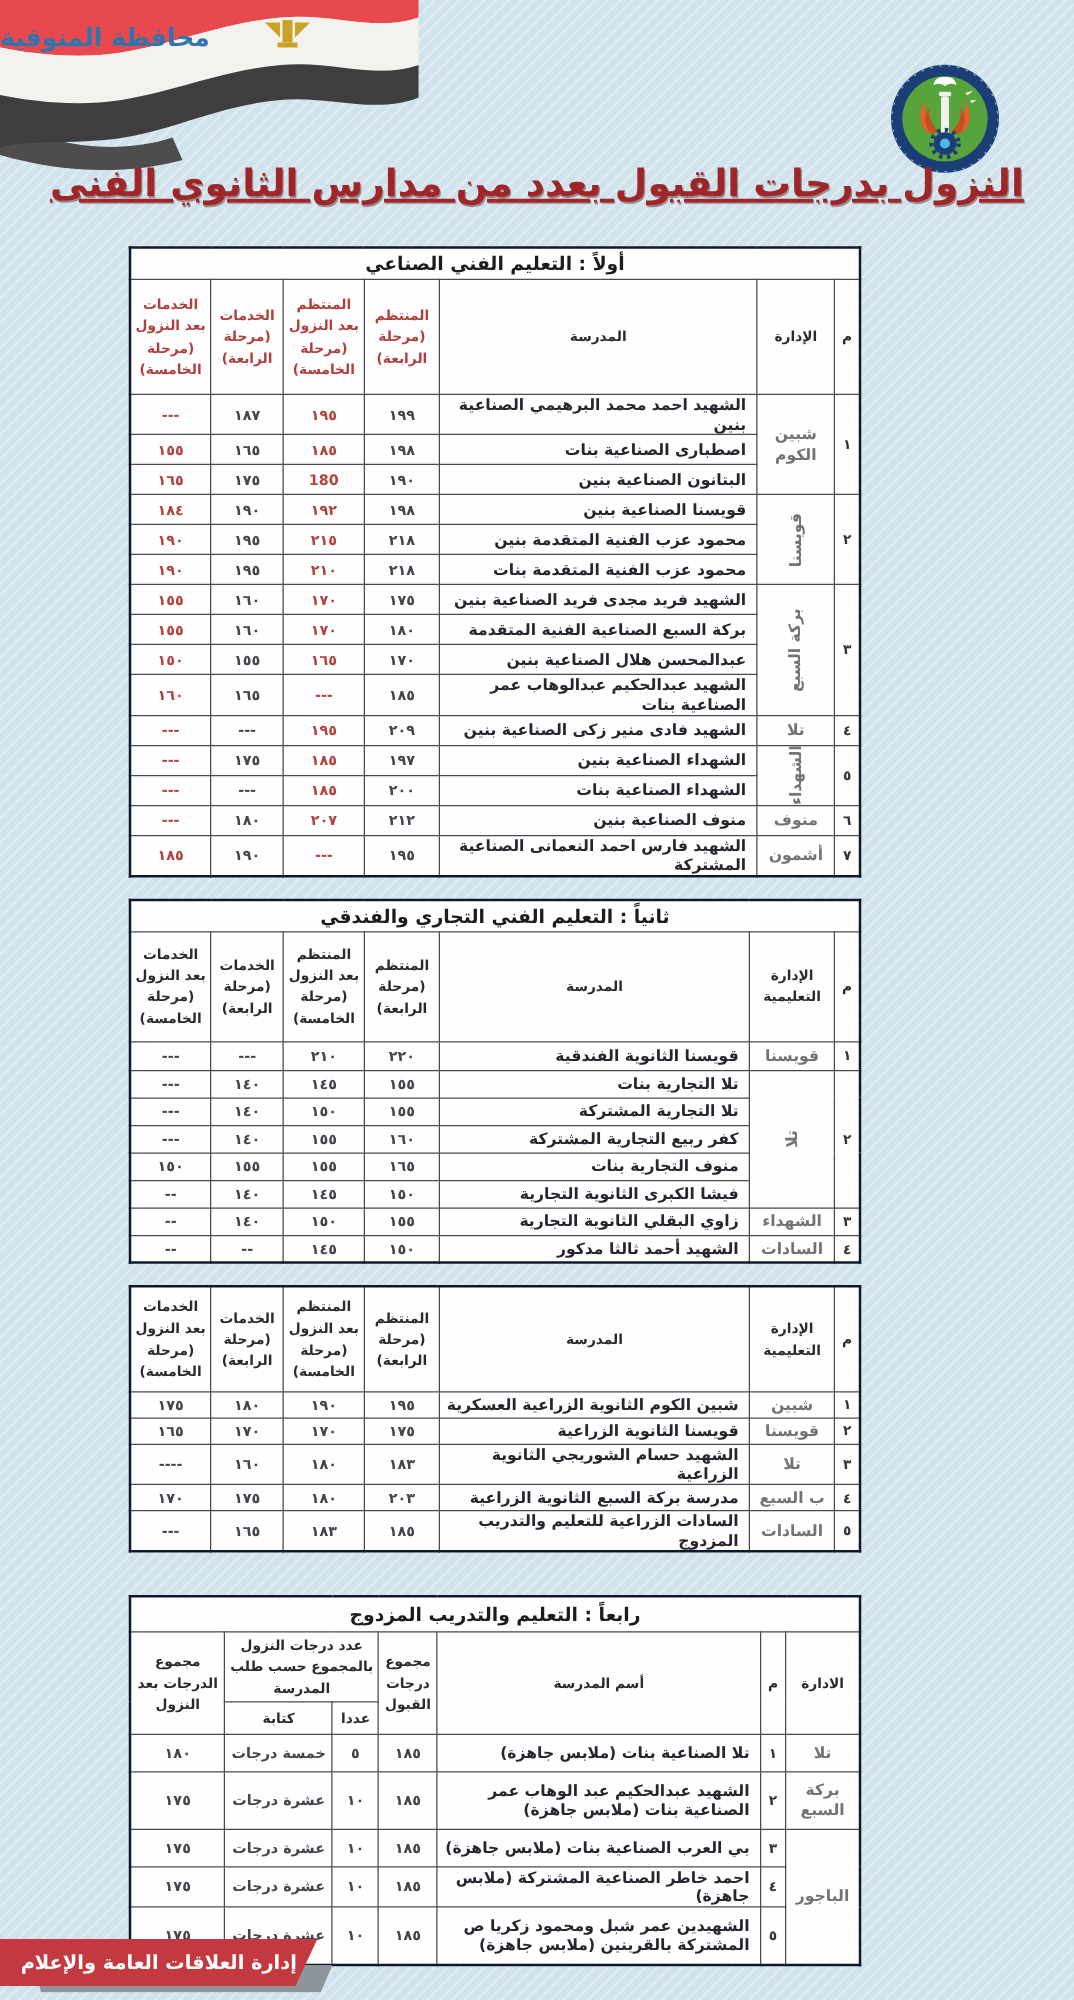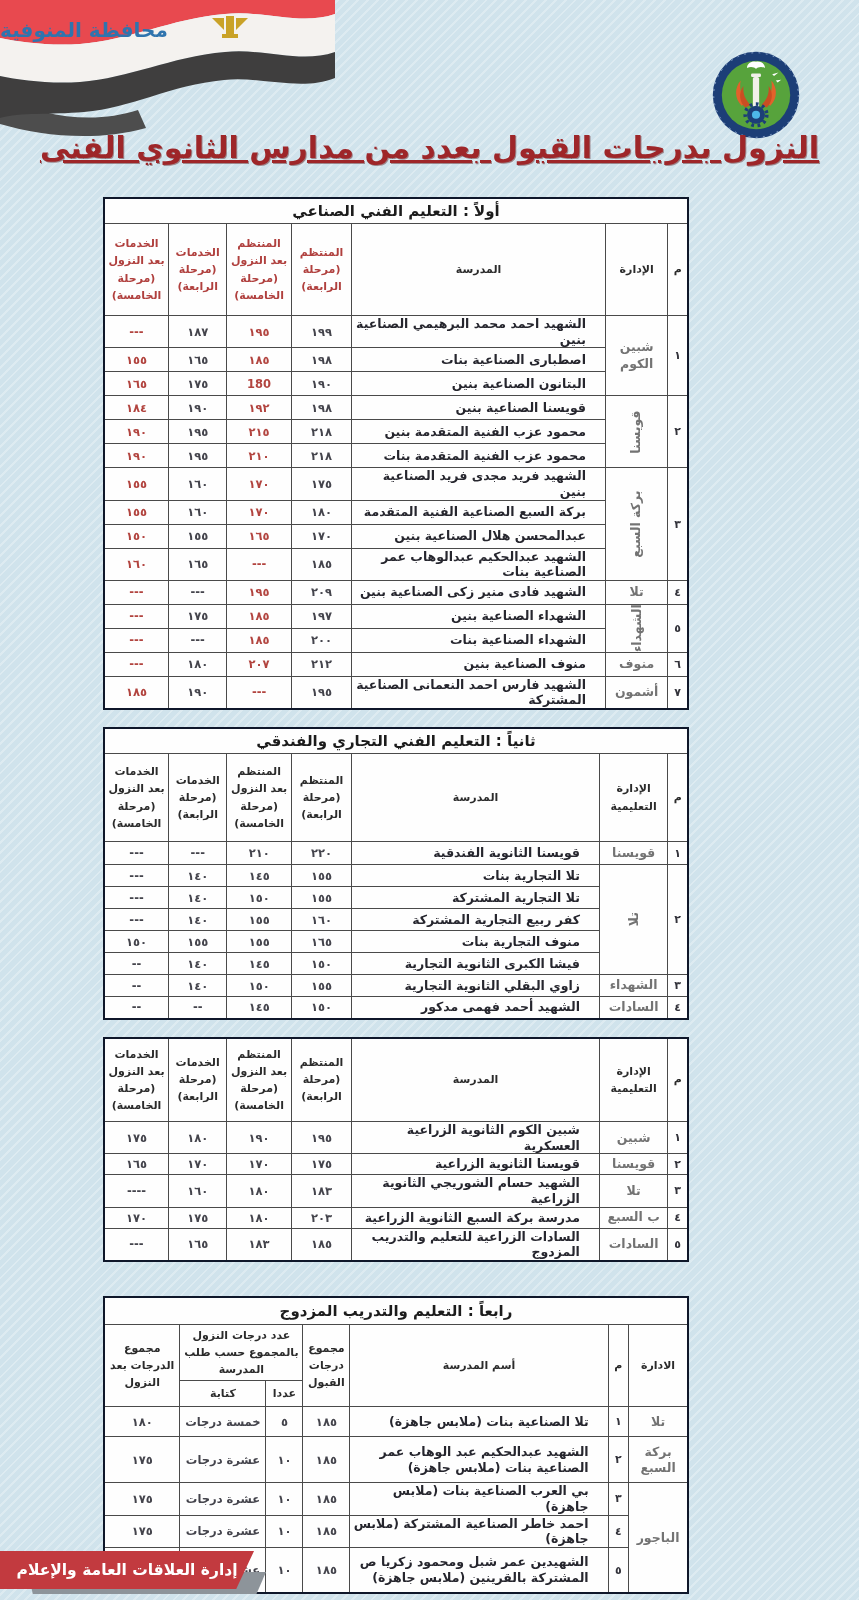--- a/index.html
+++ b/index.html
@@ -35,21 +35,21 @@
   }
   table{border:2px solid #0f172a;}
   .trow td{
     font-size:15px;font-weight:bold;color:#1c1c1c;text-align:center;height:24px;
   }
   th{font-weight:bold;line-height:1.55;text-align:center;}
   .redh{color:#b0403e;}
   .blackh{color:#2b2b2b;}
   td.mcol{text-align:center;font-weight:bold;color:#33333b;font-size:11px;}
   td.grp{text-align:center;font-weight:bold;color:#737373;font-size:12.5px;line-height:1.3;}
-  td.sch{text-align:right;font-weight:bold;color:#26262e;font-size:12.5px;padding-right:19px;line-height:1.25;}
+  td.sch{text-align:right;font-weight:bold;color:#26262e;font-size:12.5px;padding-right:8px;line-height:1.25;}
   td.num{text-align:center;font-weight:bold;color:#44444c;font-size:11.5px;}
   td.red{text-align:center;font-weight:bold;color:#b2443f;font-size:11.5px;}
   .vwrap{display:flex;align-items:center;justify-content:center;height:100%;}
   .vtext{transform:rotate(-90deg);white-space:nowrap;display:block;}
   
   .footer-gray{
     position:absolute;left:28px;top:1572px;width:238px;height:22px;
     background:#8d949a;clip-path:polygon(0 0,100% 0,96% 100%,2% 100%);
   }
   .footer-red{
@@ -342,21 +342,21 @@
       <td class="grp">الشهداء</td>
       <td class="sch">زاوي البقلي الثانوية التجارية</td>
       <td class="num">١٥٥</td>
       <td class="num">١٥٠</td>
       <td class="num">١٤٠</td>
       <td class="num">--</td>
     </tr>
     <tr style="height:22px">
       <td class="mcol">٤</td>
       <td class="grp">السادات</td>
-      <td class="sch">الشهيد أحمد فهمى مدكور</td>
+      <td class="sch">الشهيد أحمد ثالثا مدكور</td>
       <td class="num">١٥٠</td>
       <td class="num">١٤٥</td>
       <td class="num">--</td>
       <td class="num">--</td>
     </tr>
   </tbody>
     </table>
 
   <table class="gap3">
     <colgroup>

